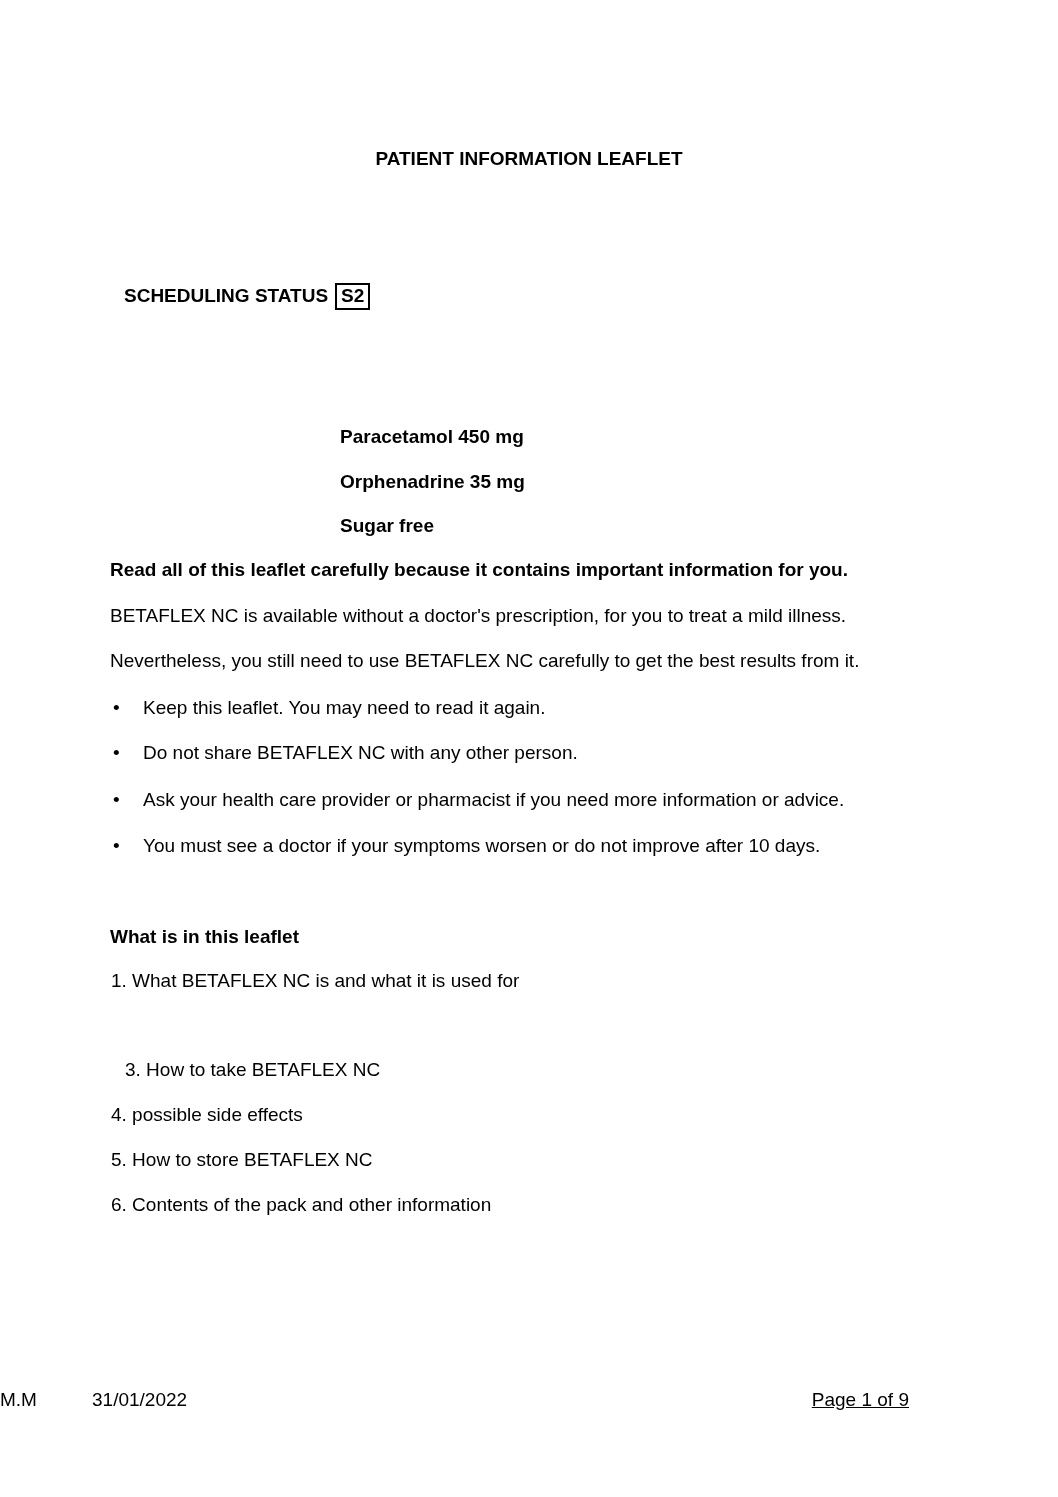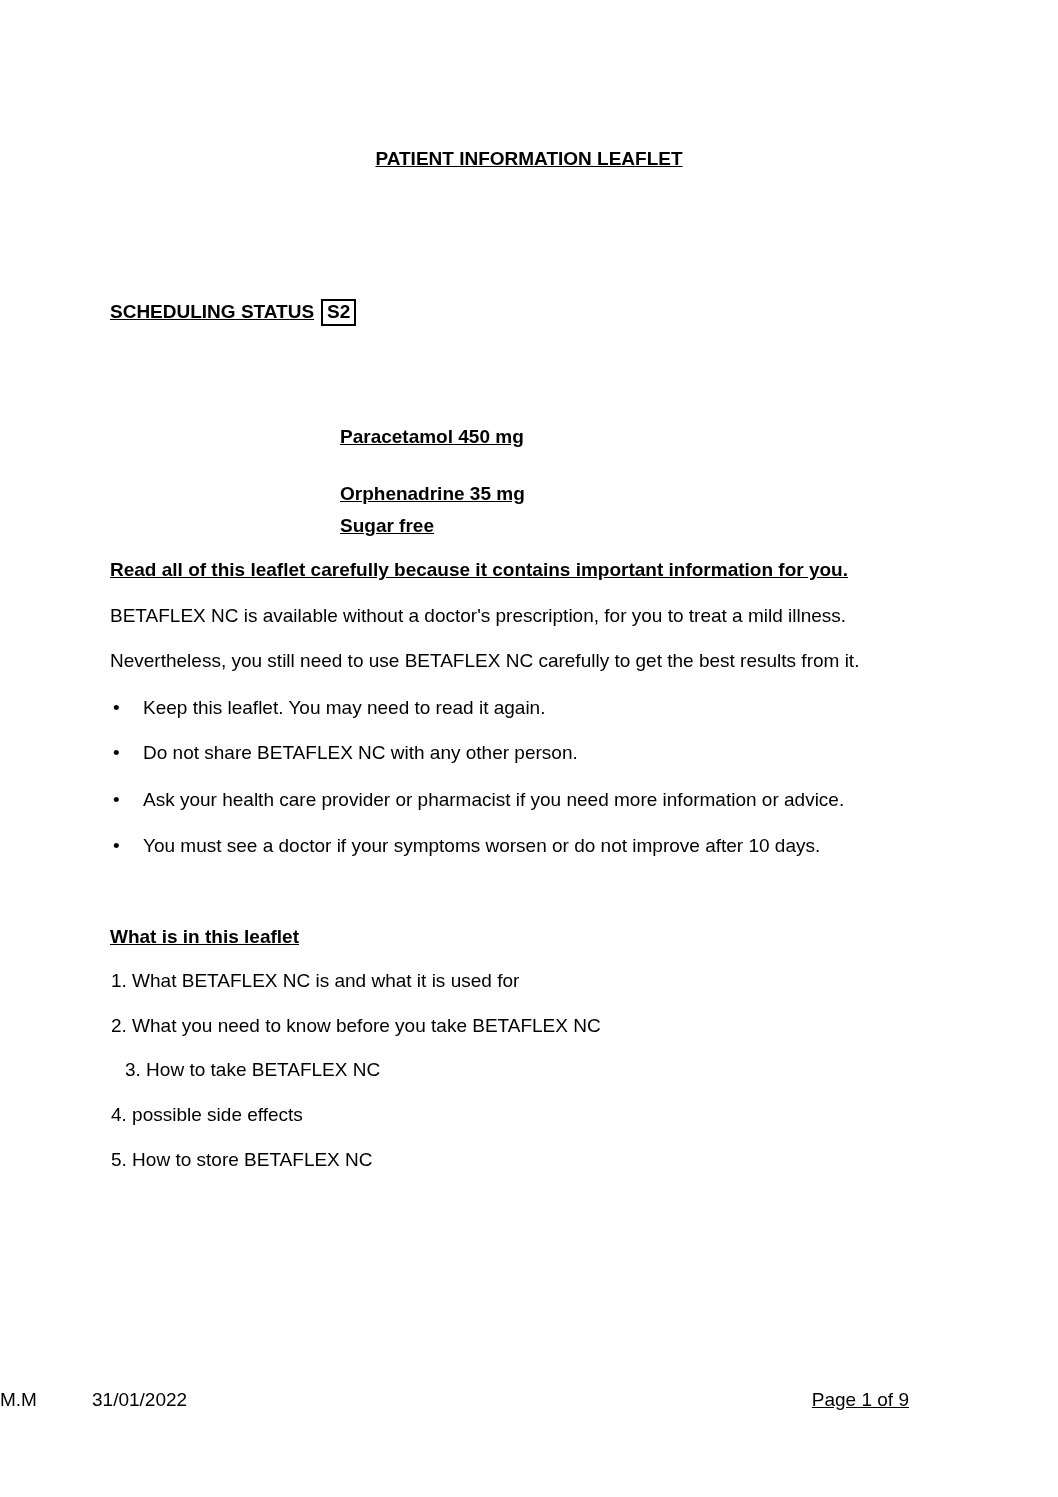--- a/index.html
+++ b/index.html
@@ -12,21 +12,21 @@
     color: #000000;
     font-family: "Liberation Sans", "DejaVu Sans", sans-serif;
     font-size: 19px;
     overflow: hidden;
   }
   .line {
     position: absolute;
     white-space: nowrap;
     line-height: 24px;
   }
-  .bold { font-weight: 700; text-decoration: underline; }
+  .bold { font-weight: 700; }
   .centered {
     left: 0;
     width: 100%;
     text-align: center;
   }
   .status-box {
     display: inline-block;
     border: 2px solid #000000;
     padding: 0 4px 1px 4px;
     margin-left: 7px;
@@ -45,27 +45,27 @@
   }
   .footer-text { line-height: 23px; }
 </style>
 </head>
 <body>
 
 <div class="page">
 
   <div class="line bold centered" style="top:147px;">PATIENT INFORMATION LEAFLET</div>
 
-  <div class="line" style="top:283px; left:110px;margin-top:16px;">
+  <div class="line" style="top:283px; left:124px;">
     <span class="bold">SCHEDULING STATUS</span><span class="status-box">S2</span>
   </div>
 
 
   <div class="line bold" style="top:425px; left:340px;">Paracetamol 450 mg</div>
-  <div class="line bold" style="top:470px; left:340px;margin-top:12px;">Orphenadrine 35 mg</div>
+  <div class="line bold" style="top:470px; left:340px;">Orphenadrine 35 mg</div>
   <div class="line bold" style="top:514px; left:340px;">Sugar free</div>
 
   <div class="line bold" style="top:558px; left:110px;">Read all of this leaflet carefully because it contains important information for you.</div>
 
   <div class="line" style="top:604px; left:110px;">BETAFLEX NC is available without a doctor's prescription, for you to treat a mild illness.</div>
   <div class="line" style="top:649px; left:110px;">Nevertheless, you still need to use BETAFLEX NC carefully to get the best results from it.</div>
 
   <div class="line bullet-item" style="top:696px; left:110px;">
     <span class="dot">•</span>
     <span class="bullet-text">Keep this leaflet. You may need to read it again.</span>
@@ -79,22 +79,22 @@
     <span class="bullet-text">Ask your health care provider or pharmacist if you need more information or advice.</span>
   </div>
   <div class="line bullet-item" style="top:834px; left:110px;">
     <span class="dot">•</span>
     <span class="bullet-text">You must see a doctor if your symptoms worsen or do not improve after 10 days.</span>
   </div>
 
   <div class="line bold" style="top:925px; left:110px;">What is in this leaflet</div>
 
   <div class="line" style="top:969px; left:111px;">1. What BETAFLEX NC is and what it is used for</div>
-  <div class="line" style="top:1014px; left:111px;">2. What you need to know before you take BETAFLEX NC</div>
   <div class="line" style="top:1058px; left:125px;">3. How to take BETAFLEX NC</div>
   <div class="line" style="top:1103px; left:111px;">4. possible side effects</div>
   <div class="line" style="top:1148px; left:111px;">5. How to store BETAFLEX NC</div>
+  <div class="line" style="top:1193px; left:111px;">6. Contents of the pack and other information</div>
 
   <div class="line footer-text" style="top:1388px; left:92px;">31/01/2022</div>
   <div class="line footer-text" style="top:1388px; left:0; width:1008px; text-align:left;">M.M</div>
   <div class="line footer-text" style="top:1388px; right:149px;text-decoration:underline;">Page 1 of 9</div>
 
 </div>
 
 </body></html>

